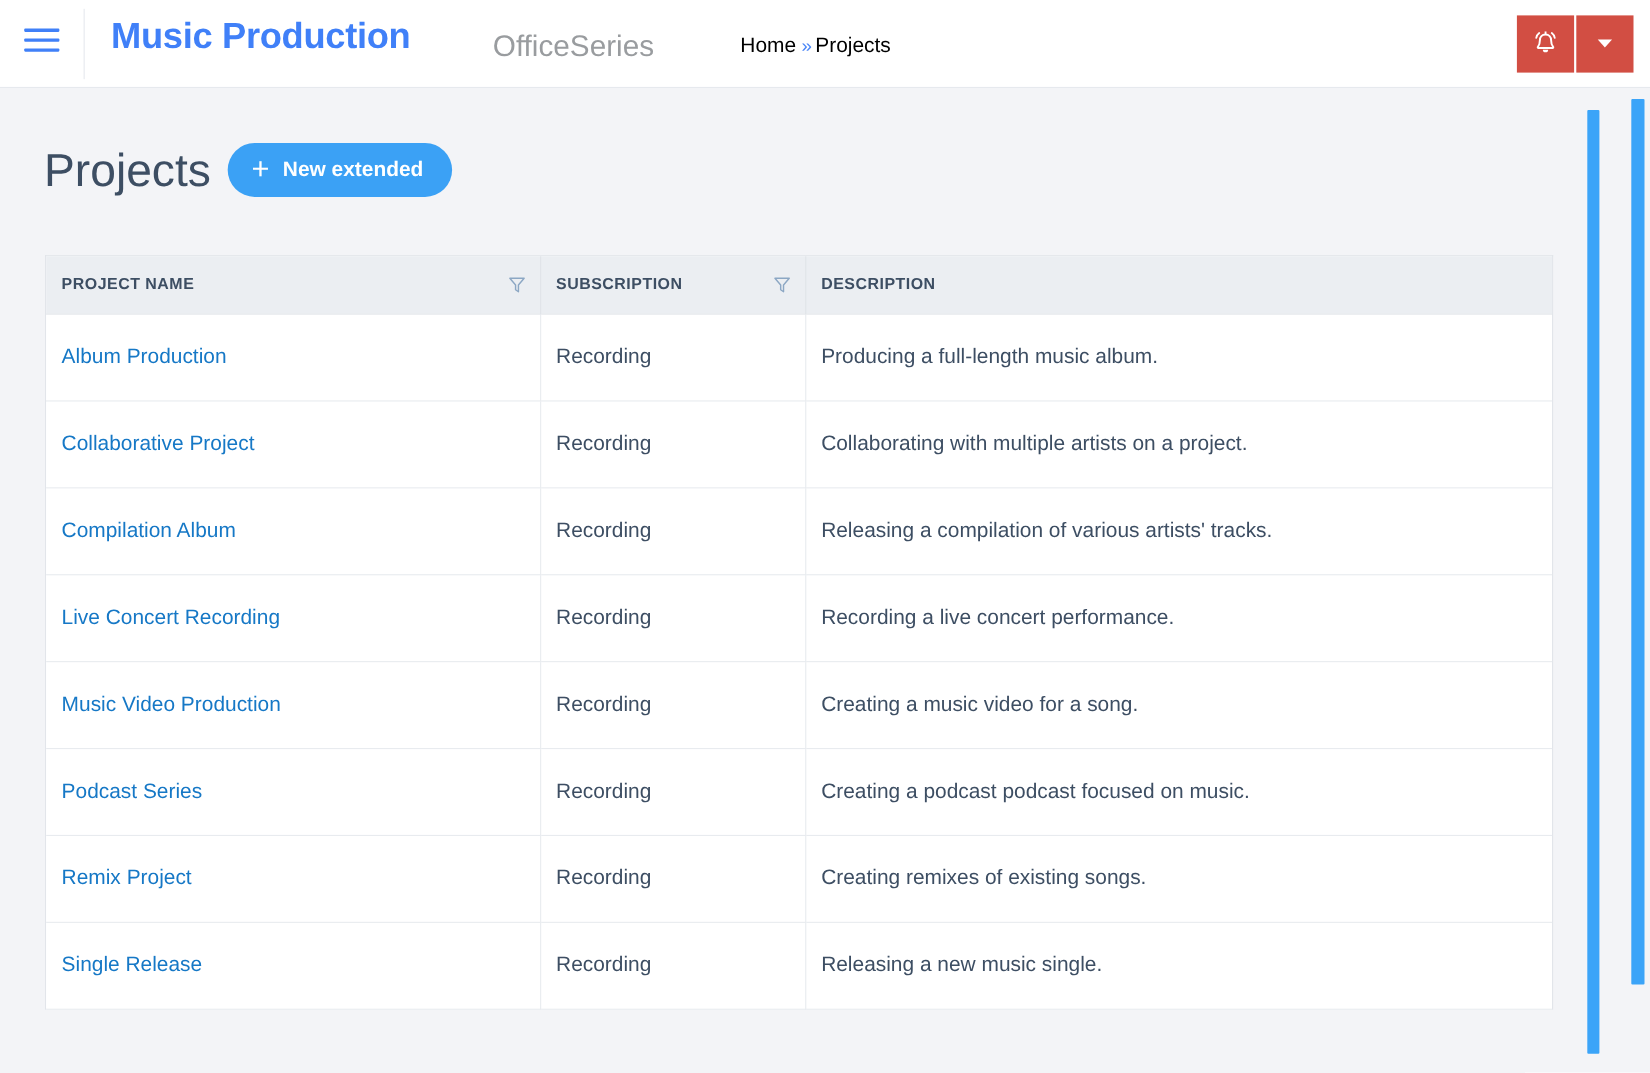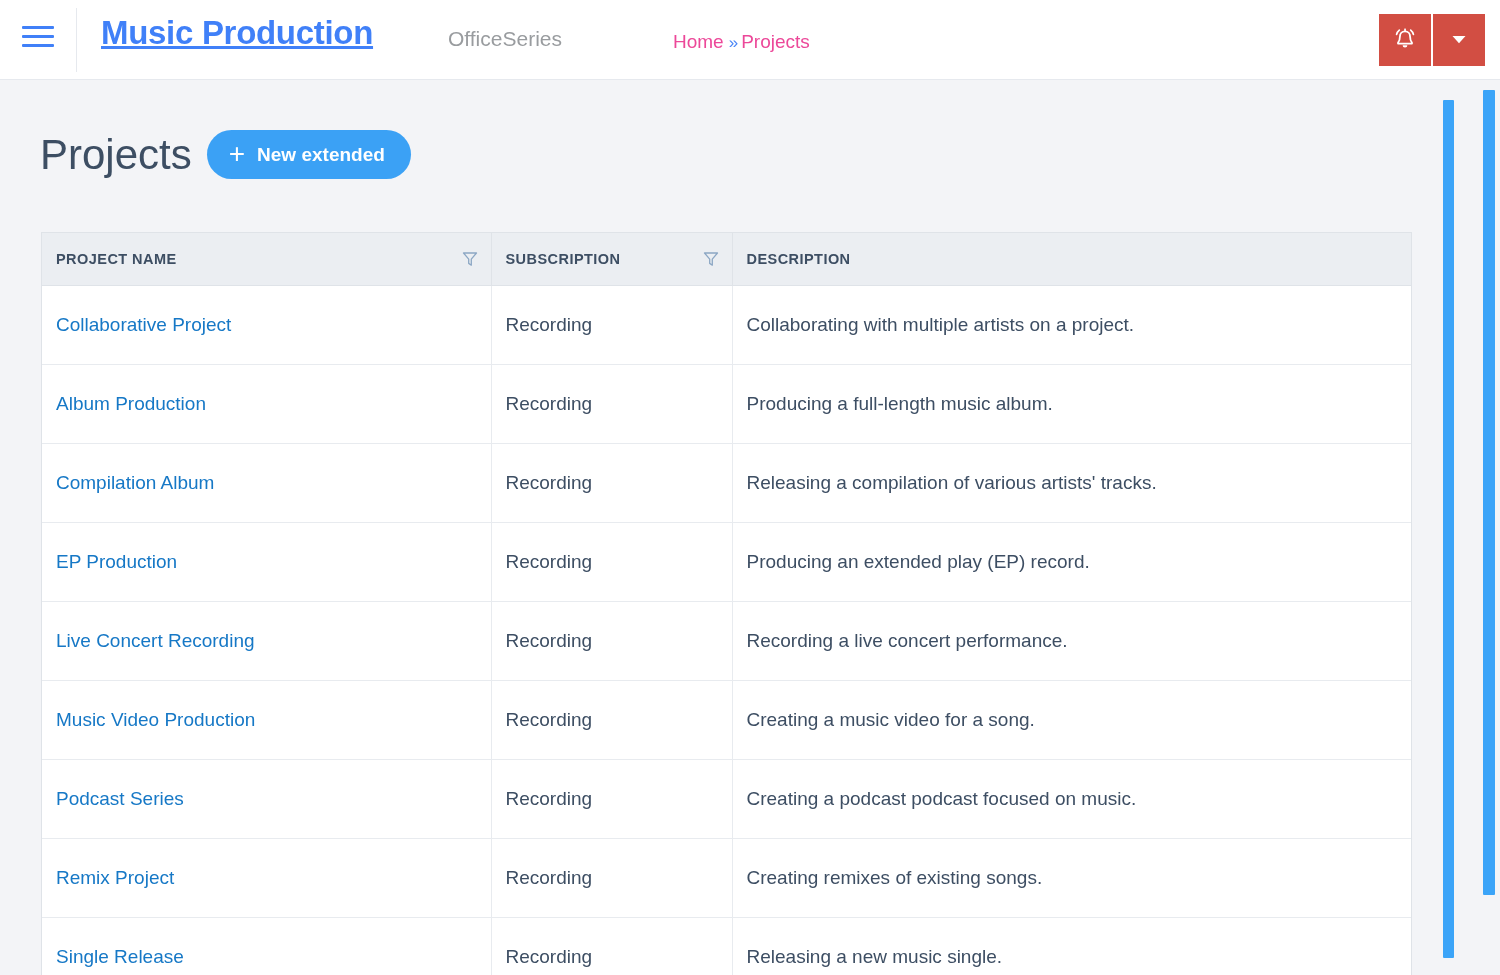--- a/index.html
+++ b/index.html
@@ -58,41 +58,40 @@
 
   .brand-title {
     position: absolute;
     left: 101px;
     top: 14px;
     font-size: 33px;
     font-weight: bold;
     color: #4080f8;
     letter-spacing: -0.3px;
     white-space: nowrap;
-    text-decoration: underline;
   }
   .brand-sub {
     position: absolute;
     left: 448px;
     top: 27px;
-    font-size: 21px;
+    font-size: 27px;
     color: #999c9f;
     white-space: nowrap;
     text-align: center;
   }
 
   .breadcrumb {
     position: absolute;
     left: 673px;
     top: 31px;
     font-size: 19px;
     white-space: nowrap;
   }
   .breadcrumb a {
-    color: #ec4899;
+    color: #000000;
     text-decoration: none;
   }
   .breadcrumb .sep {
     color: #4a86f7;
     margin: 0 3px 0 5px;
     font-size: 17px;
   }
 
   .hdr-actions {
     position: absolute;
@@ -299,38 +298,33 @@
         </th>
         <th>
           <div class="th-inner">
             <span>DESCRIPTION</span>
           </div>
         </th>
       </tr>
     </thead>
     <tbody>
       <tr>
+        <td><a class="proj-link" href="#">Album Production</a></td>
+        <td>Recording</td>
+        <td>Producing a full-length music album.</td>
+      </tr>
+      <tr>
         <td><a class="proj-link" href="#">Collaborative Project</a></td>
         <td>Recording</td>
         <td>Collaborating with multiple artists on a project.</td>
       </tr>
       <tr>
-        <td><a class="proj-link" href="#">Album Production</a></td>
-        <td>Recording</td>
-        <td>Producing a full-length music album.</td>
-      </tr>
-      <tr>
         <td><a class="proj-link" href="#">Compilation Album</a></td>
         <td>Recording</td>
         <td>Releasing a compilation of various artists' tracks.</td>
-      </tr>
-      <tr>
-        <td><a class="proj-link" href="#">EP Production</a></td>
-        <td>Recording</td>
-        <td>Producing an extended play (EP) record.</td>
       </tr>
       <tr>
         <td><a class="proj-link" href="#">Live Concert Recording</a></td>
         <td>Recording</td>
         <td>Recording a live concert performance.</td>
       </tr>
       <tr>
         <td><a class="proj-link" href="#">Music Video Production</a></td>
         <td>Recording</td>
         <td>Creating a music video for a song.</td>

